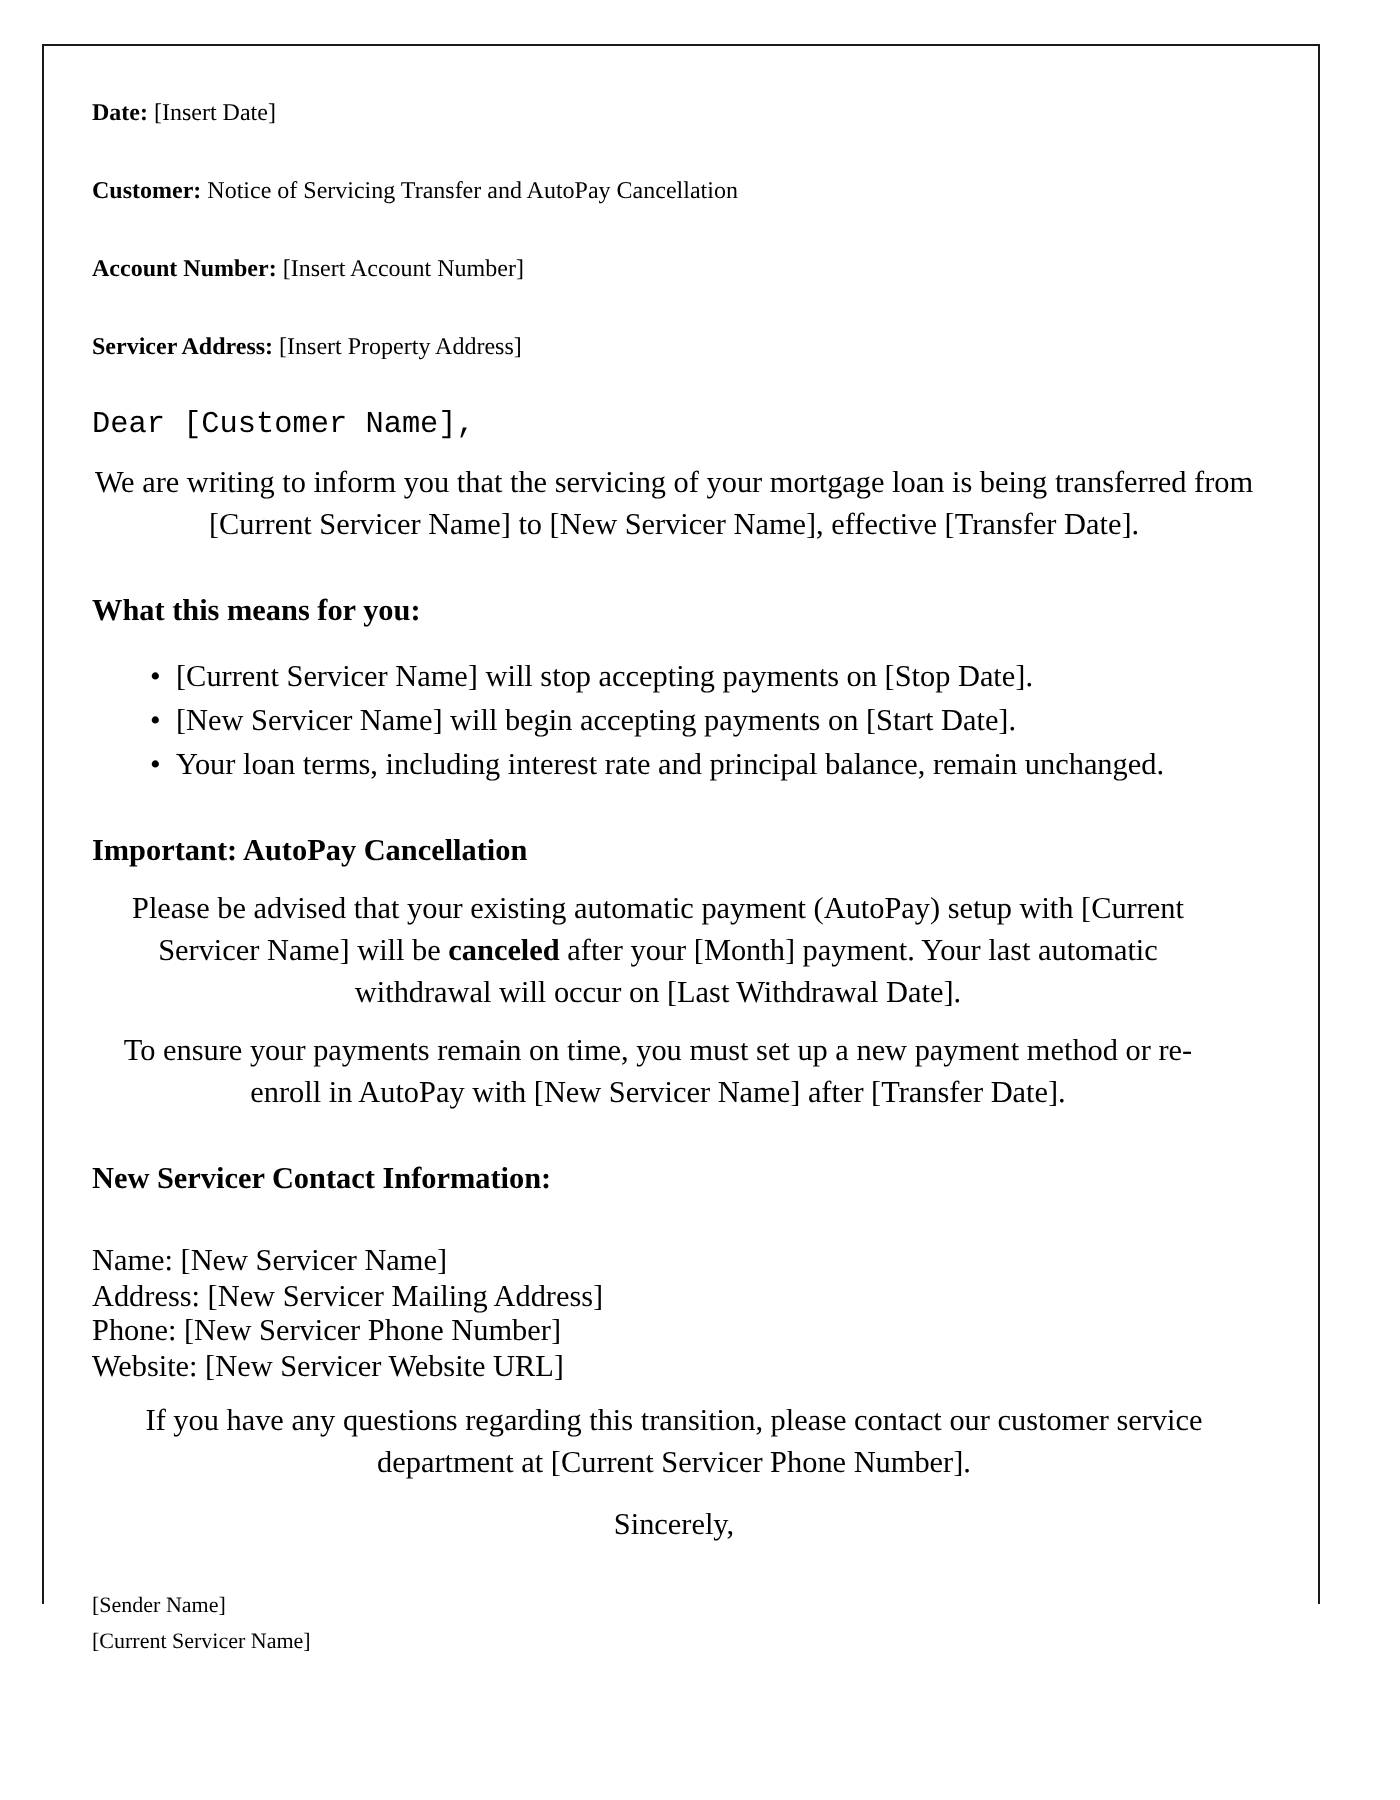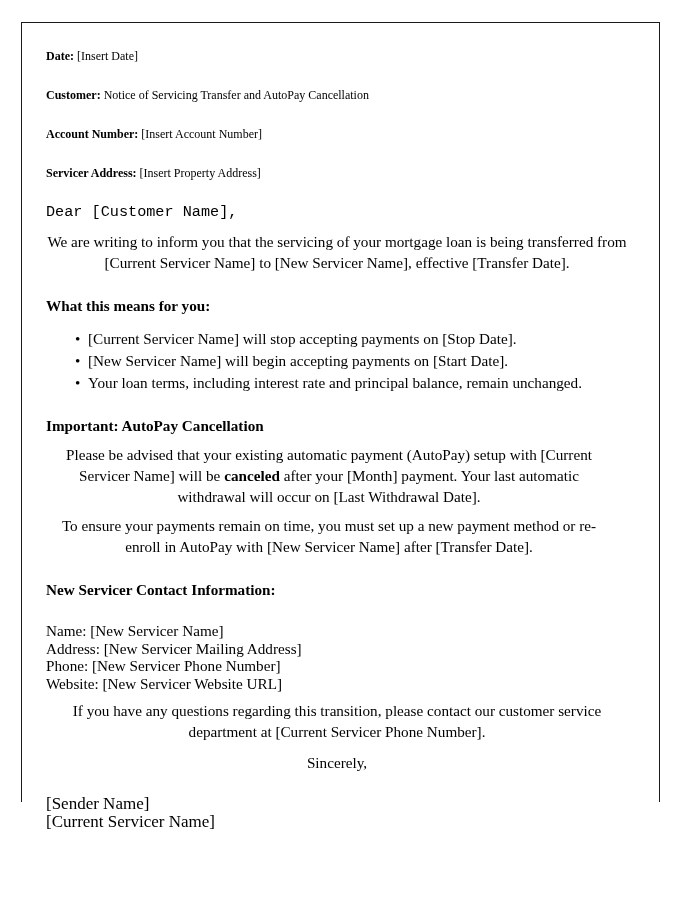--- a/index.html
+++ b/index.html
@@ -106,21 +106,21 @@
 
   .closing {
     margin-top: 10px;
     text-align: center;
   }
 
   .signature-block {
     margin-top: 22px;
   }
   .signature-line {
-    font-size: 17px;
+    font-size: 11px;
     line-height: 17.5px;
   }
 
   b, .bold-inline {
     font-weight: bold;
   }
 </style>
 </head>
 <body>
 

